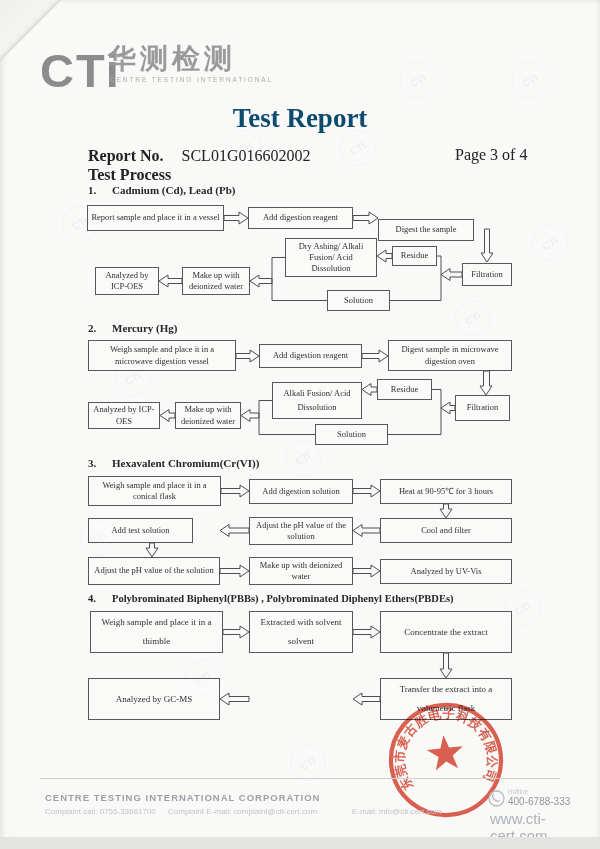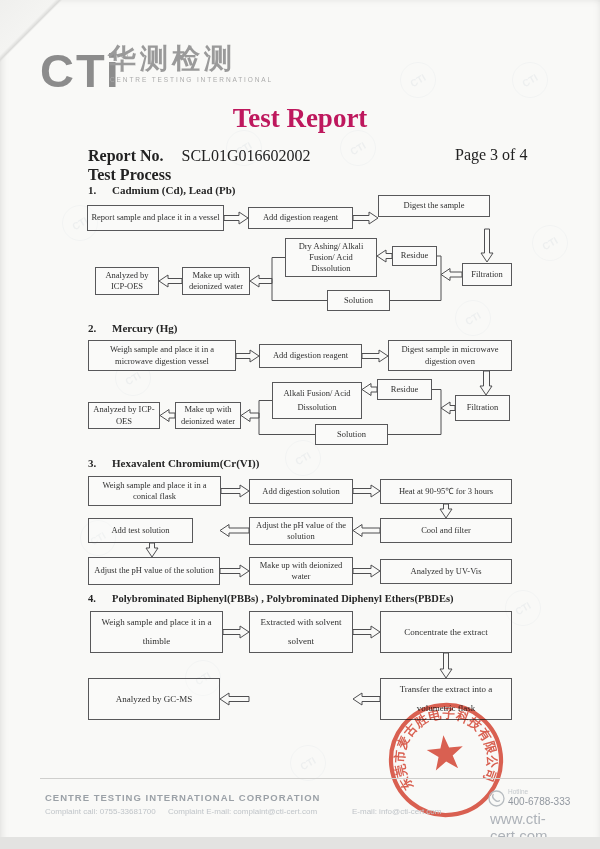--- a/index.html
+++ b/index.html
@@ -13,21 +13,21 @@
   }
   .abs{position:absolute;}
   
   .brand{left:40px;top:30px;font-family:"Liberation Sans",sans-serif;
     font-weight:bold;font-size:47px;line-height:52px;color:#8c8c8c;letter-spacing:2px;}
   .brand sup{font-size:9px;vertical-align:28px;letter-spacing:0;}
   .cn-name{left:108px;top:40px;font-weight:bold;font-size:28px;color:#9a9a9a;letter-spacing:4px;
     font-family:"Liberation Sans",sans-serif;}
   .logo-sub{left:110px;top:76px;font-size:6.5px;color:#ababab;letter-spacing:1.9px;
     font-family:"Liberation Sans",sans-serif;}
-  .title{left:0;top:103px;width:600px;text-align:center;font-size:27px;font-weight:bold;color:#be185d;}
+  .title{left:0;top:103px;width:600px;text-align:center;font-size:27px;font-weight:bold;color:#0c4a6e;}
   .meta{font-size:16px;color:#222;}
   .bold{font-weight:bold;}
   
   .fbox{
     position:absolute;border:1px solid #58585a;box-sizing:border-box;
     display:flex;align-items:center;justify-content:center;text-align:center;
     font-size:8.5px;line-height:1.3;color:#303030;padding:1px 3px;background:rgba(255,255,255,.25);
   }
   .fbox.tall{font-size:9px;line-height:2.1;}
   .sec-head{position:absolute;font-size:11px;font-weight:bold;color:#262626;white-space:nowrap;}
@@ -160,21 +160,21 @@
       <polygon points="223,629.5 240,629.5 240,626 249,632 240,638 240,634.5 223,634.5"></polygon>
       <polygon points="353,629.5 371,629.5 371,626 380,632 371,638 371,634.5 353,634.5"></polygon>
       <polygon points="443.5,653 443.5,669 440,669 446,678 452,669 448.5,669 448.5,653"></polygon>
       <polygon points="380,696.5 362,696.5 362,693 353,699 362,705 362,701.5 380,701.5"></polygon>
       <polygon points="249,696.5 229,696.5 229,693 220,699 229,705 229,701.5 249,701.5"></polygon>
     </g>
   </svg>
 
   <div class="fbox" style="left:87px;top:205px;width:137px;height:26px">Report sample and place it in a vessel</div>
   <div class="fbox" style="left:248px;top:207px;width:105px;height:22px">Add digestion reagent</div>
-  <div class="fbox" style="left:378px;top:195px;width:112px;height:22px">Digest the sample</div>
+  <div class="fbox" style="left:378px;top:219px;width:96px;height:22px">Digest the sample</div>
   <div class="fbox" style="left:285px;top:238px;width:92px;height:39px">Dry Ashing/ Alkali Fusion/ Acid Dissolution</div>
   <div class="fbox" style="left:392px;top:246px;width:45px;height:20px">Residue</div>
   <div class="fbox" style="left:462px;top:263px;width:50px;height:23px">Filtration</div>
   <div class="fbox" style="left:95px;top:267px;width:64px;height:28px">Analyzed by ICP-OES</div>
   <div class="fbox" style="left:182px;top:267px;width:68px;height:28px">Make up with deionized water</div>
   <div class="fbox" style="left:327px;top:290px;width:63px;height:21px">Solution</div>
 
   <div class="fbox" style="left:88px;top:340px;width:148px;height:31px">Weigh sample and place it in a microwave digestion vessel</div>
   <div class="fbox" style="left:259px;top:344px;width:103px;height:24px">Add digestion reagent</div>
   <div class="fbox" style="left:388px;top:340px;width:124px;height:31px">Digest sample in microwave digestion oven</div>

